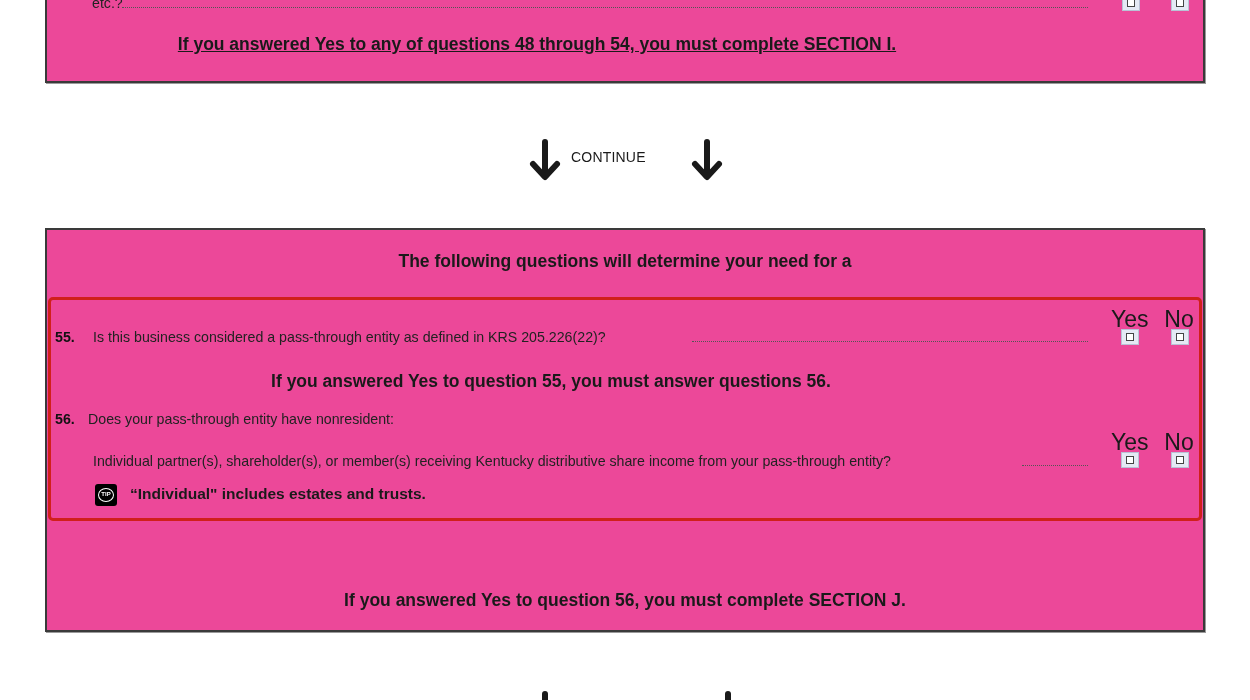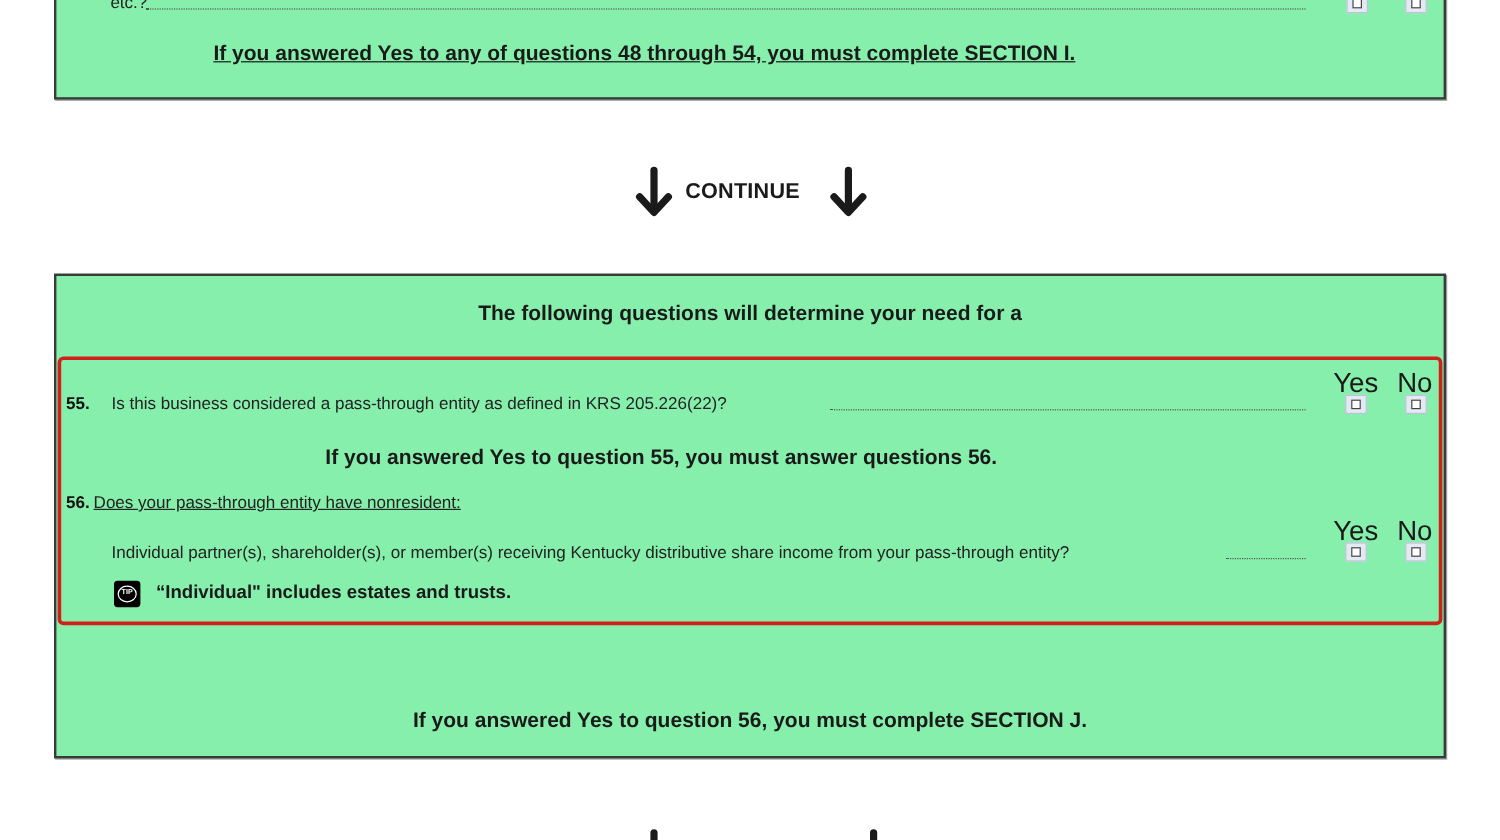--- a/index.html
+++ b/index.html
@@ -11,21 +11,21 @@
     background: #ffffff;
     font-family: "Liberation Sans", sans-serif;
     color: #1a1a1a;
     position: relative;
   }
   .abs { position: absolute; }
   .box {
     position: absolute;
     border: 2px solid #3a3a3a;
     box-sizing: border-box;
-    background: #86efac;
+    background: #ec4899;
     box-shadow: 1px 1px 0 #9a9a9a;
   }
   .q-text {
     position: absolute;
     font-size: 14.2px;
     color: #222;
     white-space: nowrap;
   }
   .q-num {
     font-weight: bold;
@@ -113,22 +113,22 @@
   }
   .tip-text {
     position: absolute;
     font-weight: bold;
     font-size: 15.5px;
     color: #1a1a1a;
     white-space: nowrap;
   }
   .continue-label {
     position: absolute;
-    font-weight: bold;
-    font-size: 18px;
+    font-weight: normal;
+    font-size: 14px;
     color: #1a1a1a;
     letter-spacing: 0.2px;
   }
 </style>
 </head>
 <body>
 
 <div class="box" style="left:45px; top:-20px; width:1160px; height:103px;">
 </div>
 
@@ -171,21 +171,21 @@
   <div class="leader" style="left:692px; width:396px; top:341px;"></div>
 
   <div class="checkbox" style="left:1121px; top:329px;"></div>
   <div class="checkbox" style="left:1171px; top:329px;"></div>
 </div>
 
 <div class="instruction" style="top:371px; left:45px; width:1012px; right:auto;">If you answered Yes to question 55, you must answer questions 56.</div>
 
 <div>
   <span class="q-text q-num" style="left:55px; top:411px;">56.</span>
-  <span class="q-text" style="left:78px; top:411px;text-decoration:underline;">Does your pass-through entity have nonresident:</span>
+  <span class="q-text" style="left:88px; top:411px;">Does your pass-through entity have nonresident:</span>
 
   <span class="yn-label" style="left:1111px; top:429px;">Yes</span>
   <span class="yn-label" style="left:1161px; top:429px;">No</span>
 
   <span class="q-text" style="left:93px; top:453px;">Individual partner(s), shareholder(s), or member(s) receiving Kentucky distributive share income from your pass-through entity?</span>
   <div class="leader" style="left:1022px; width:66px; top:465px;"></div>
 
   <div class="checkbox" style="left:1121px; top:452px;"></div>
   <div class="checkbox" style="left:1171px; top:452px;"></div>
 </div>

